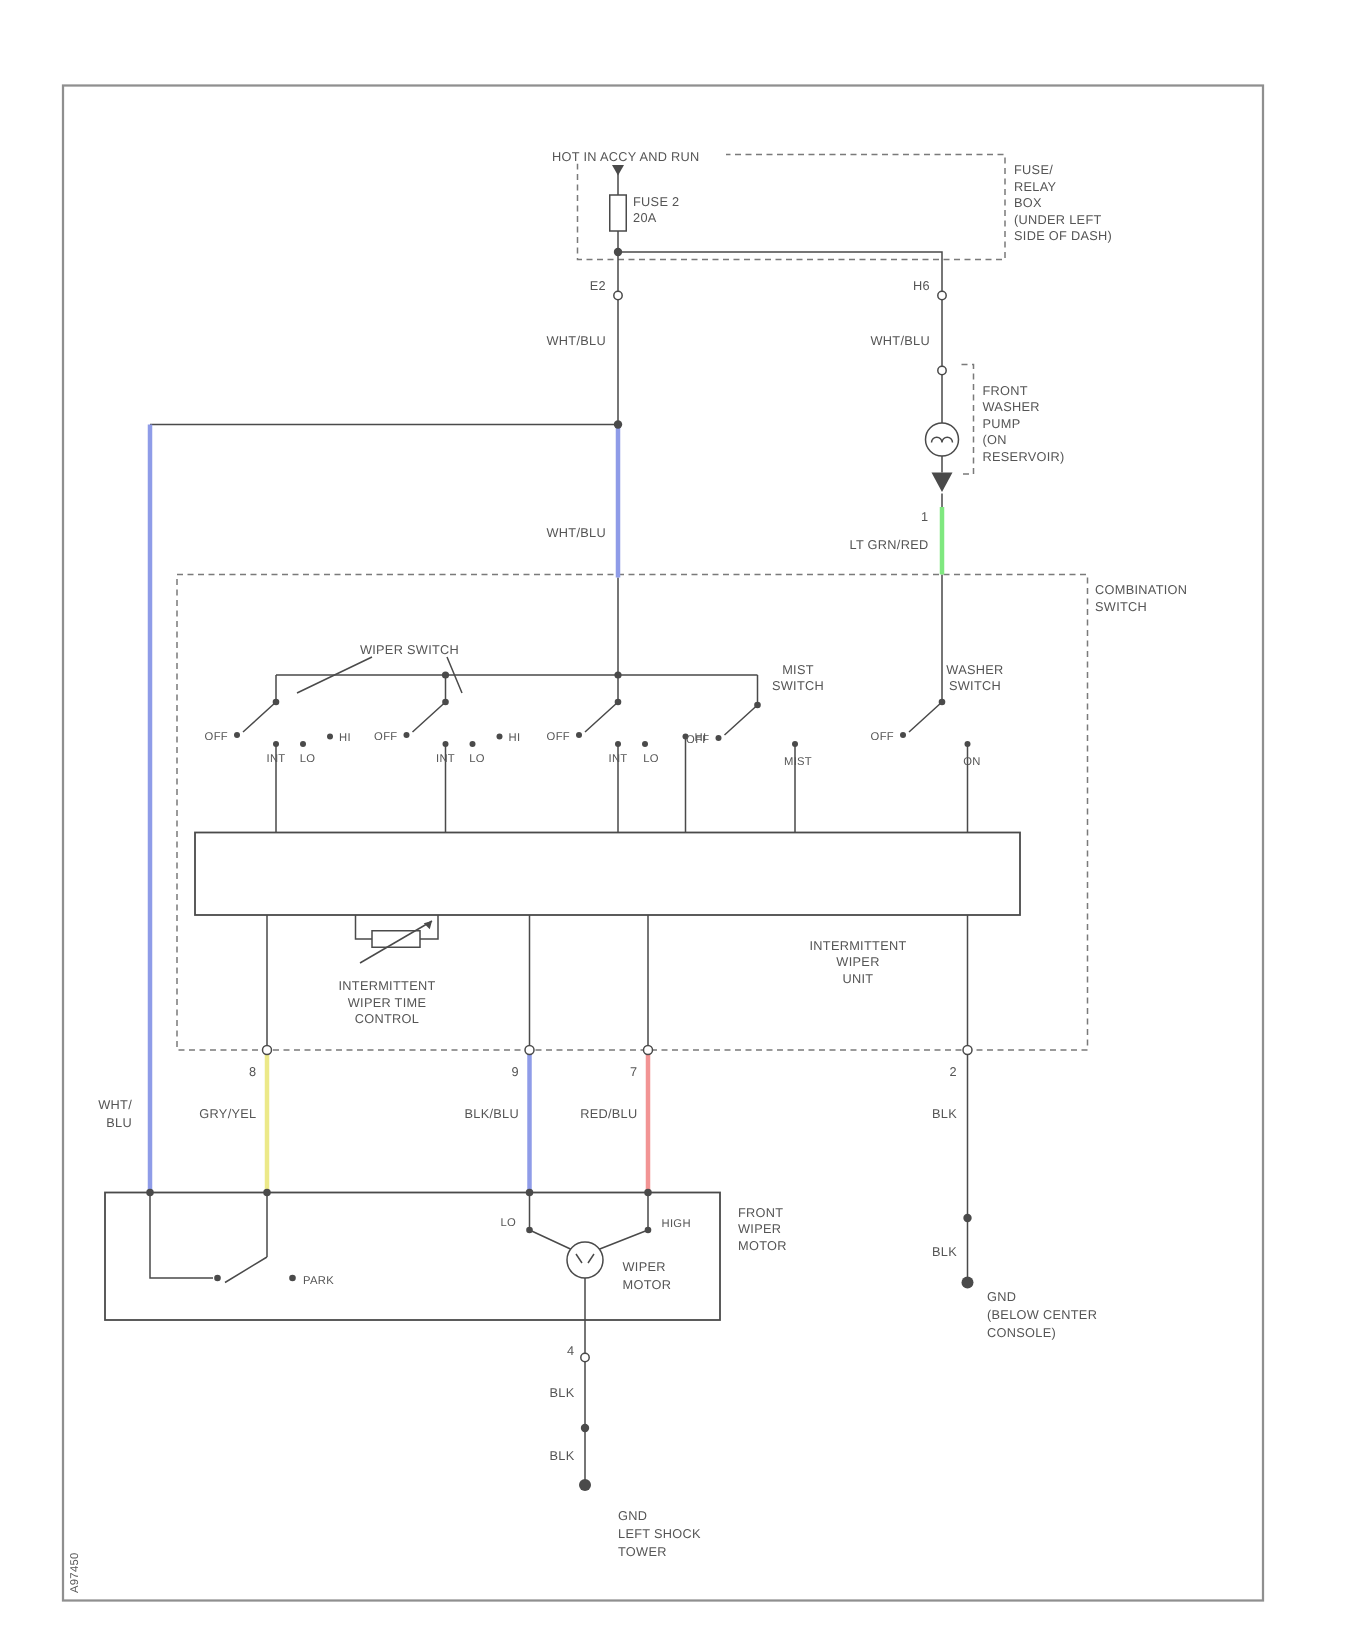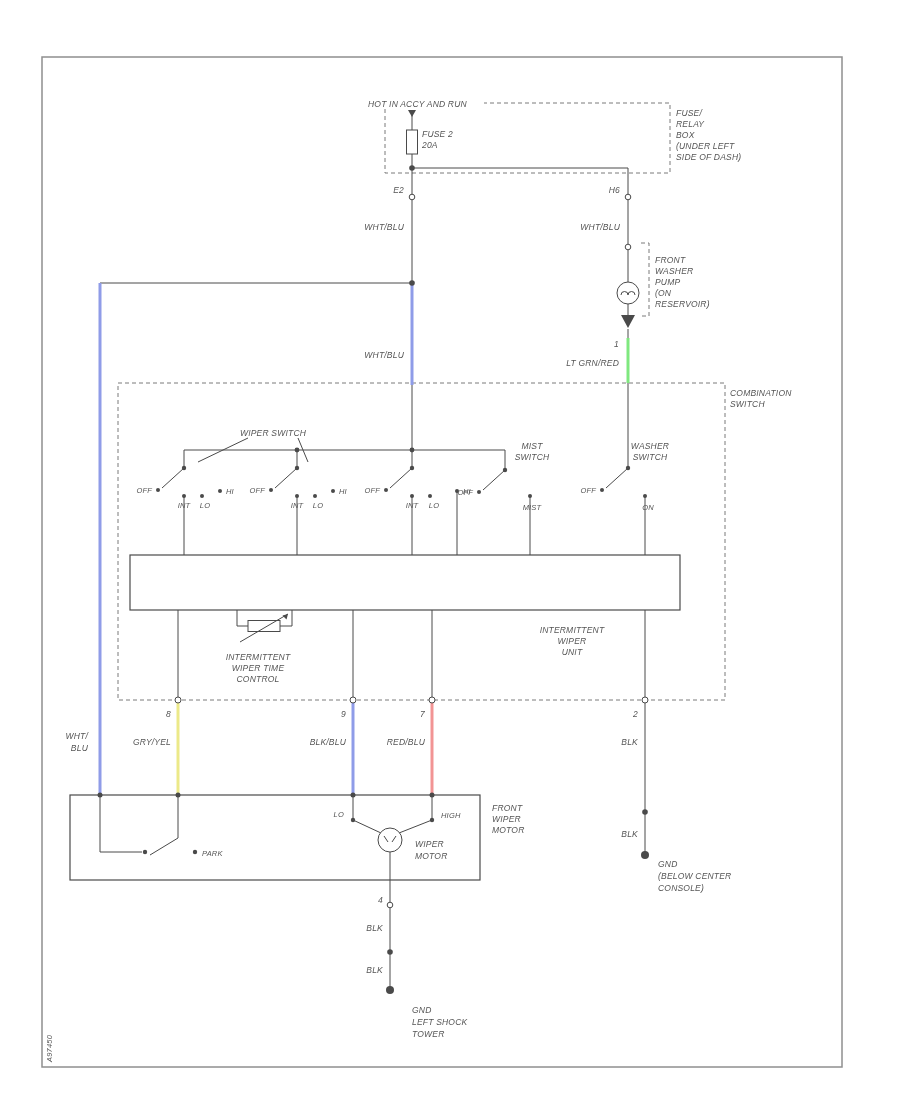--- a/index.html
+++ b/index.html
@@ -1,16 +1,16 @@
 <!DOCTYPE html>
 <html><head>
 <meta charset="utf-8">
 <style>
   html,body { margin:0; padding:0; background:#ffffff; }
-  .page { width:892px; height:1100px; position:relative; background:#ffffff; overflow:hidden;font-style:italic; }
+  .page { width:892px; height:1100px; position:relative; background:#ffffff; overflow:hidden; }
   svg { display:block; }
   .t { font-family:"Liberation Sans","DejaVu Sans",sans-serif; font-size:8.5px; fill:#555; letter-spacing:0.2px; }
   .t-sm { font-size:7.5px; }
   .border { fill:none; stroke:#8f8f8f; stroke-width:1.5; }
   .dashed { fill:none; stroke:#7a7a7a; stroke-width:1; stroke-dasharray:4 3; }
   .wire { stroke:#4a4a4a; stroke-width:1; fill:none; }
   .box { fill:#ffffff; stroke:#4a4a4a; stroke-width:1.2; }
   .dot { fill:#4a4a4a; stroke:none; }
   .conn { fill:#ffffff; stroke:#4a4a4a; stroke-width:1; }
   .sym { fill:#4a4a4a; stroke:none; }

